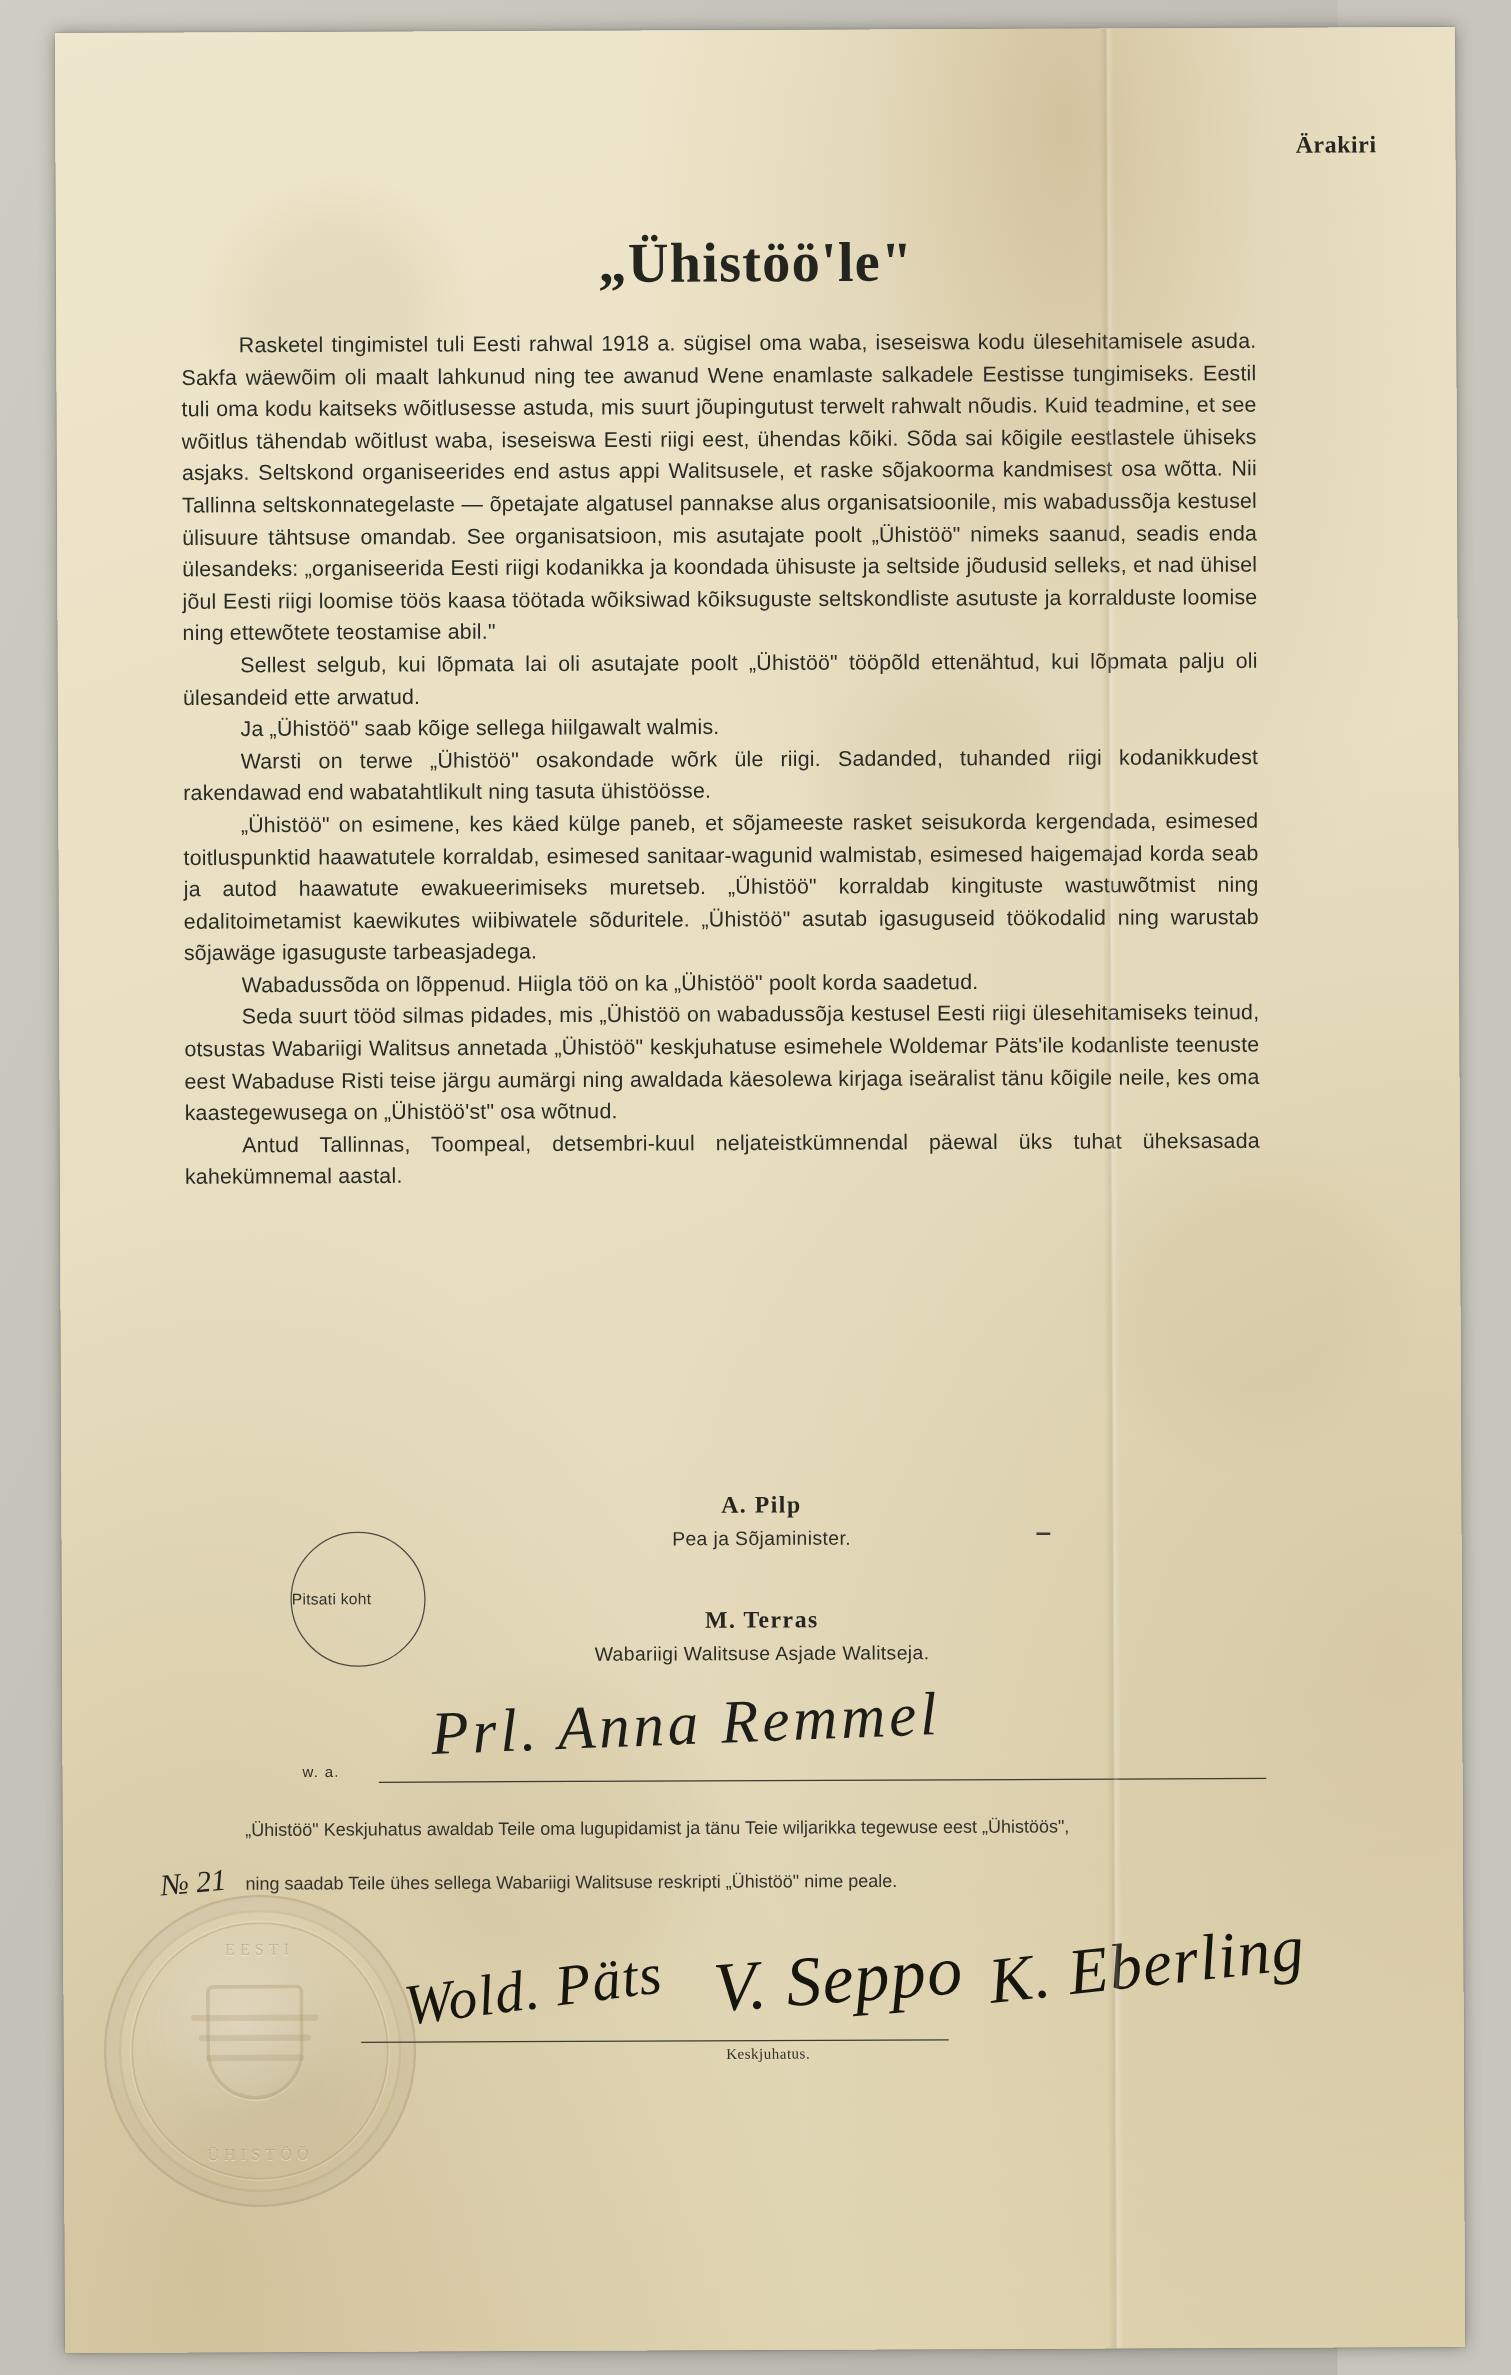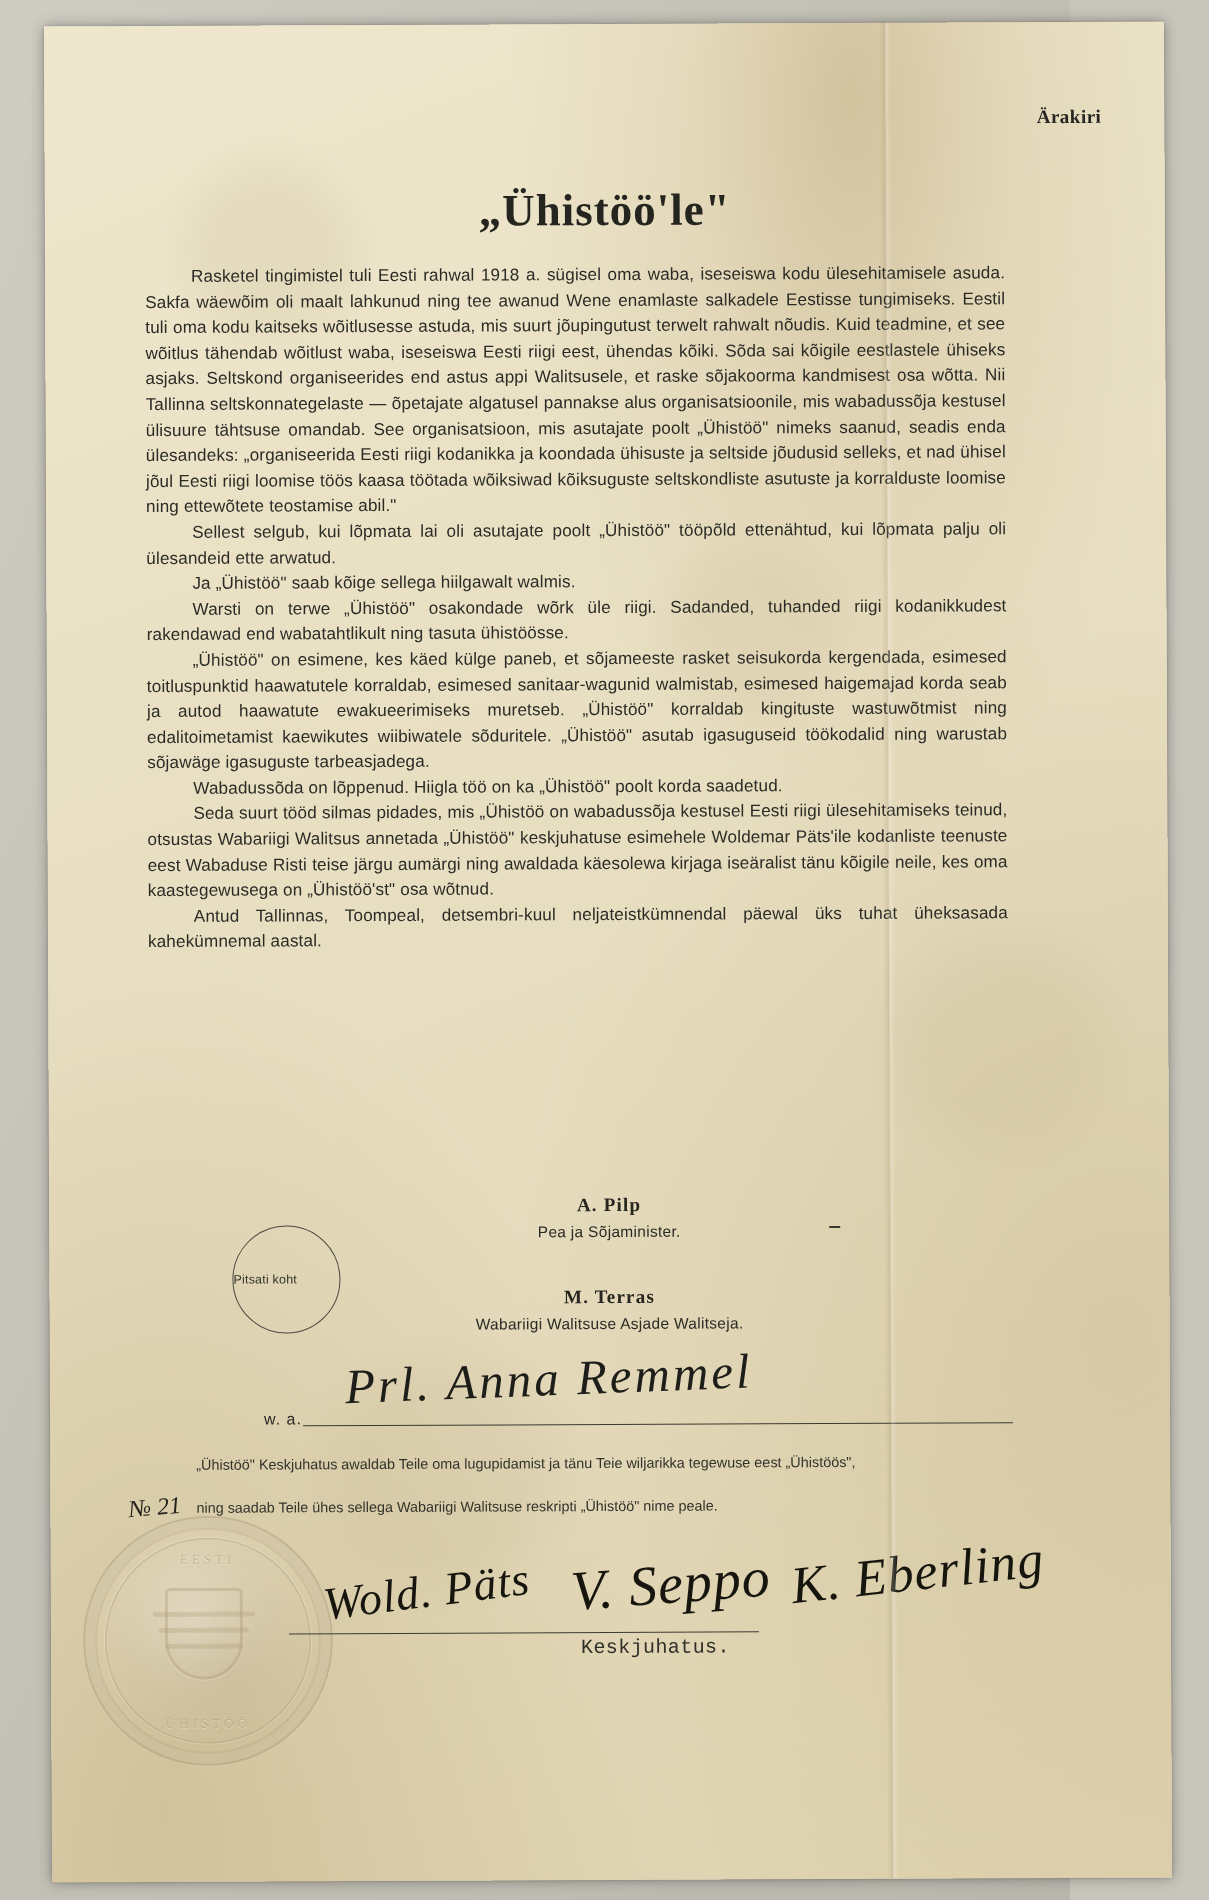--- a/index.html
+++ b/index.html
@@ -156,24 +156,24 @@
     justify-content: flex-start;
     font-family: "Liberation Sans", sans-serif;
     font-size: 12.5px;
     color: #32322b;
     letter-spacing: 0.2px;
   }
 
   
   #wa-label {
     position: absolute;
-    left: 214px;
+    left: 192px;
     top: 1385px;
     font-family: "Liberation Sans", sans-serif;
-    font-size: 16px;
+    font-size: 12px;
     letter-spacing: 1px;
     color: #2d2d27;
   }
   #wa-rule {
     position: absolute;
     left: 253px;
     top: 1400px;
     width: 710px;
     height: 1px;
     background: #3a3a32;
@@ -311,22 +311,22 @@
     left: 238px;
     top: 1608px;
     width: 470px;
     height: 1px;
     background: #3c3c33;
   }
   #keskjuhatus {
     position: absolute;
     left: 530px;
     top: 1612px;
-    font-family: Liberation Mono, monospace;
-    font-size: 20px;
+    font-family: Liberation Serif, serif;
+    font-size: 12px;
     letter-spacing: 0.4px;
     color: #2f2f28;
   }
 </style>
 </head>
 <body>
 
 <div id="scan">
 
   <div id="paper">

